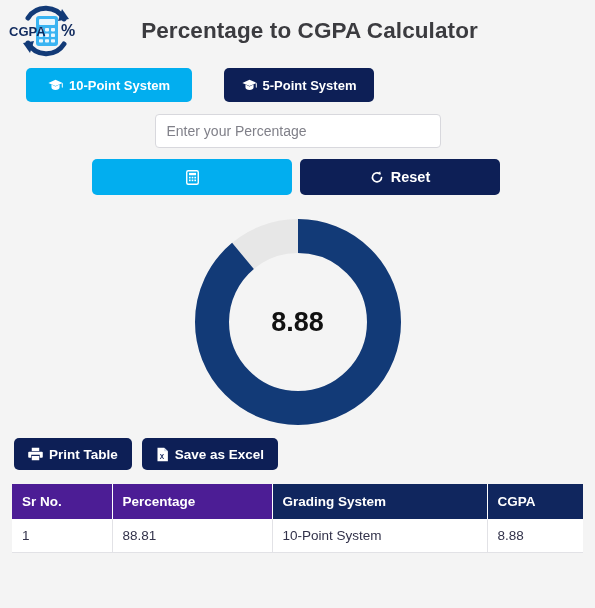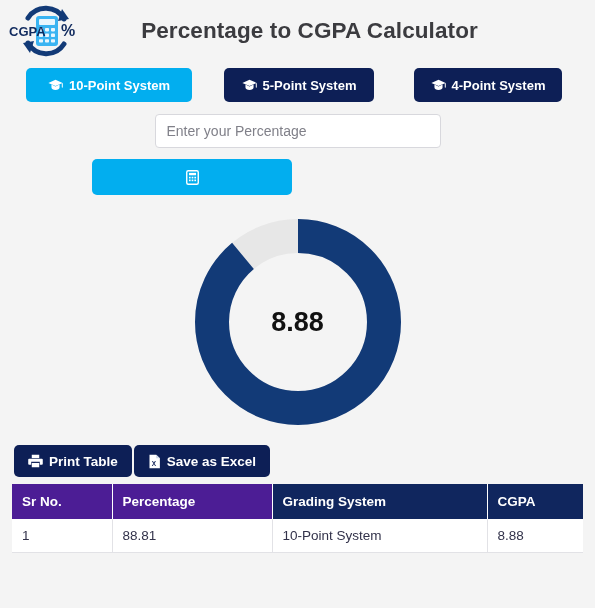--- a/index.html
+++ b/index.html
@@ -139,22 +139,21 @@
     color: #111111;
     font-family: "Liberation Sans", sans-serif;
   }
 
   
   .export-row {
     position: relative;
     height: 46px;
     padding-left: 14px;
     display: flex;
-    align-items: center;
-    gap: 2px;
+    gap: 10px;
   }
   .exp-btn {
     height: 32px;
     border: none;
     border-radius: 5px;
     background: #0d1f56;
     color: #ffffff;
     font-size: 13.5px;
     font-weight: bold;
     font-family: "Liberation Sans", sans-serif;
@@ -258,30 +257,20 @@
     <span>
       <svg class="icon-svg" width="15" height="12" viewBox="0 0 20 16" xmlns="http://www.w3.org/2000/svg">
         <path d="M10 1 L19.5 5.2 L10 9.4 L0.5 5.2 Z" fill="#ffffff"></path>
         <path d="M4.6 7.3 L4.6 11.4 C4.6 13.2 7 14.6 10 14.6 C13 14.6 15.4 13.2 15.4 11.4 L15.4 7.3 L10 9.9 Z" fill="#ffffff"></path>
         <rect x="18.4" y="5.4" width="1.3" height="6.2" rx="0.6" fill="#ffffff"></rect>
       </svg>
     </span>
     <span>5-Point System</span>
   </button>
 
-  <button class="sys-btn inactive" id="btn-4" style="background: rgb(13, 31, 86);">
-    <span>
-      <svg class="icon-svg" width="15" height="12" viewBox="0 0 20 16" xmlns="http://www.w3.org/2000/svg">
-        <path d="M10 1 L19.5 5.2 L10 9.4 L0.5 5.2 Z" fill="#ffffff"></path>
-        <path d="M4.6 7.3 L4.6 11.4 C4.6 13.2 7 14.6 10 14.6 C13 14.6 15.4 13.2 15.4 11.4 L15.4 7.3 L10 9.9 Z" fill="#ffffff"></path>
-        <rect x="18.4" y="5.4" width="1.3" height="6.2" rx="0.6" fill="#ffffff"></rect>
-      </svg>
-    </span>
-    <span>4-Point System</span>
-  </button>
 </div>
 
 <div class="input-wrap">
   <input class="pct-input" type="text" placeholder="Enter your Percentage" style="">
 </div>
 
 <div class="action-row">
 
   <button class="act-btn" id="btn-convert" style="background: rgb(2, 174, 239);">
     <span>
@@ -293,20 +282,29 @@
           <rect x="6.1" y="7.2" width="1.8" height="1.8"></rect>
           <rect x="9" y="7.2" width="1.8" height="1.8"></rect>
           <rect x="3.2" y="10.2" width="1.8" height="1.8"></rect>
           <rect x="6.1" y="10.2" width="1.8" height="1.8"></rect>
           <rect x="9" y="10.2" width="1.8" height="1.8"></rect>
         </g>
       </svg>
     </span>
   </button>
 
+  <button class="act-btn" id="btn-reset" style="background: rgb(13, 31, 86);">
+    <span>
+      <svg class="icon-svg" width="14" height="15" viewBox="0 0 16 16" xmlns="http://www.w3.org/2000/svg">
+        <path d="M13.2 8 A 5.2 5.2 0 1 1 11 3.6" fill="none" stroke="#ffffff" stroke-width="1.9" stroke-linecap="round"></path>
+        <path d="M11.6 0.8 L12.4 4.6 L8.7 4.1 Z" fill="#ffffff"></path>
+      </svg>
+    </span>
+    <span>Reset</span>
+  </button>
 </div>
 
 <div class="donut-area">
   <div class="donut">
     <svg width="208" height="208" viewBox="0 0 208 208" xmlns="http://www.w3.org/2000/svg">
 
       <circle cx="104" cy="104" r="86" fill="none" stroke="#e7e7e7" stroke-width="34"></circle>
 
       <circle id="donut-arc" cx="104" cy="104" r="86" fill="none" stroke="#123a77" stroke-width="34" transform="rotate(-90 104 104)" stroke-dasharray="479.8342955386907 540.3539364174444"></circle>
     </svg>

